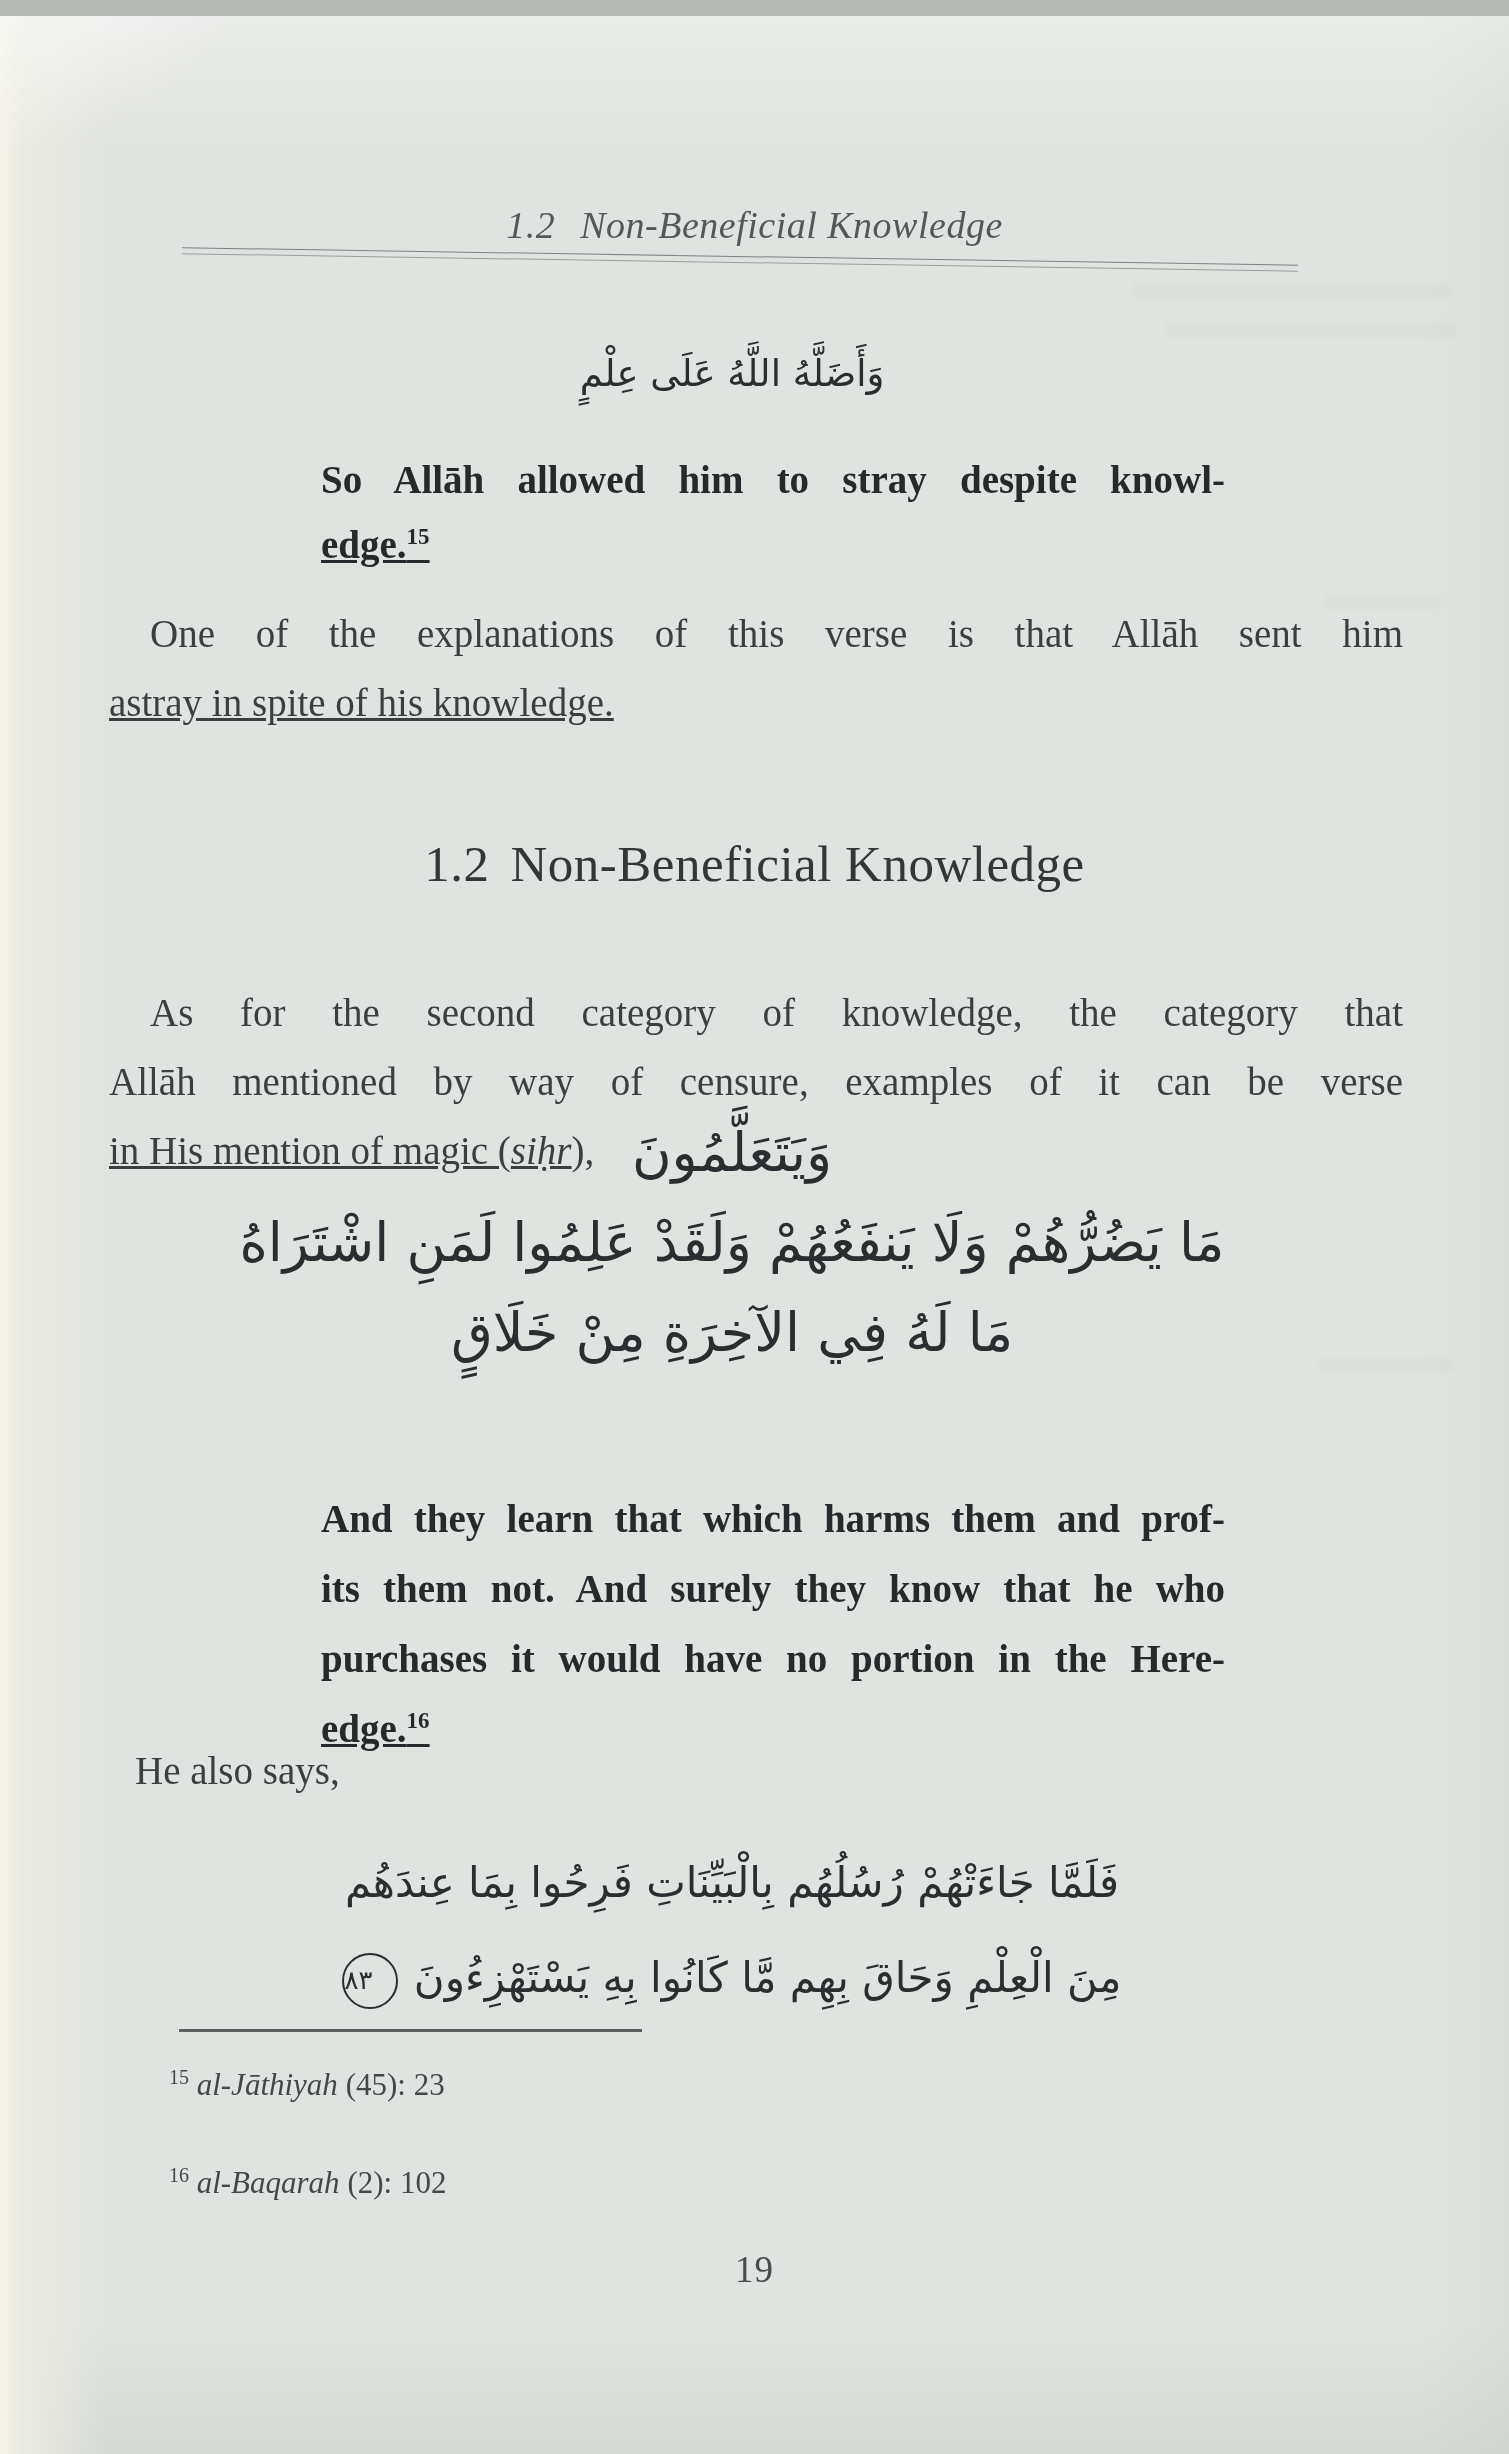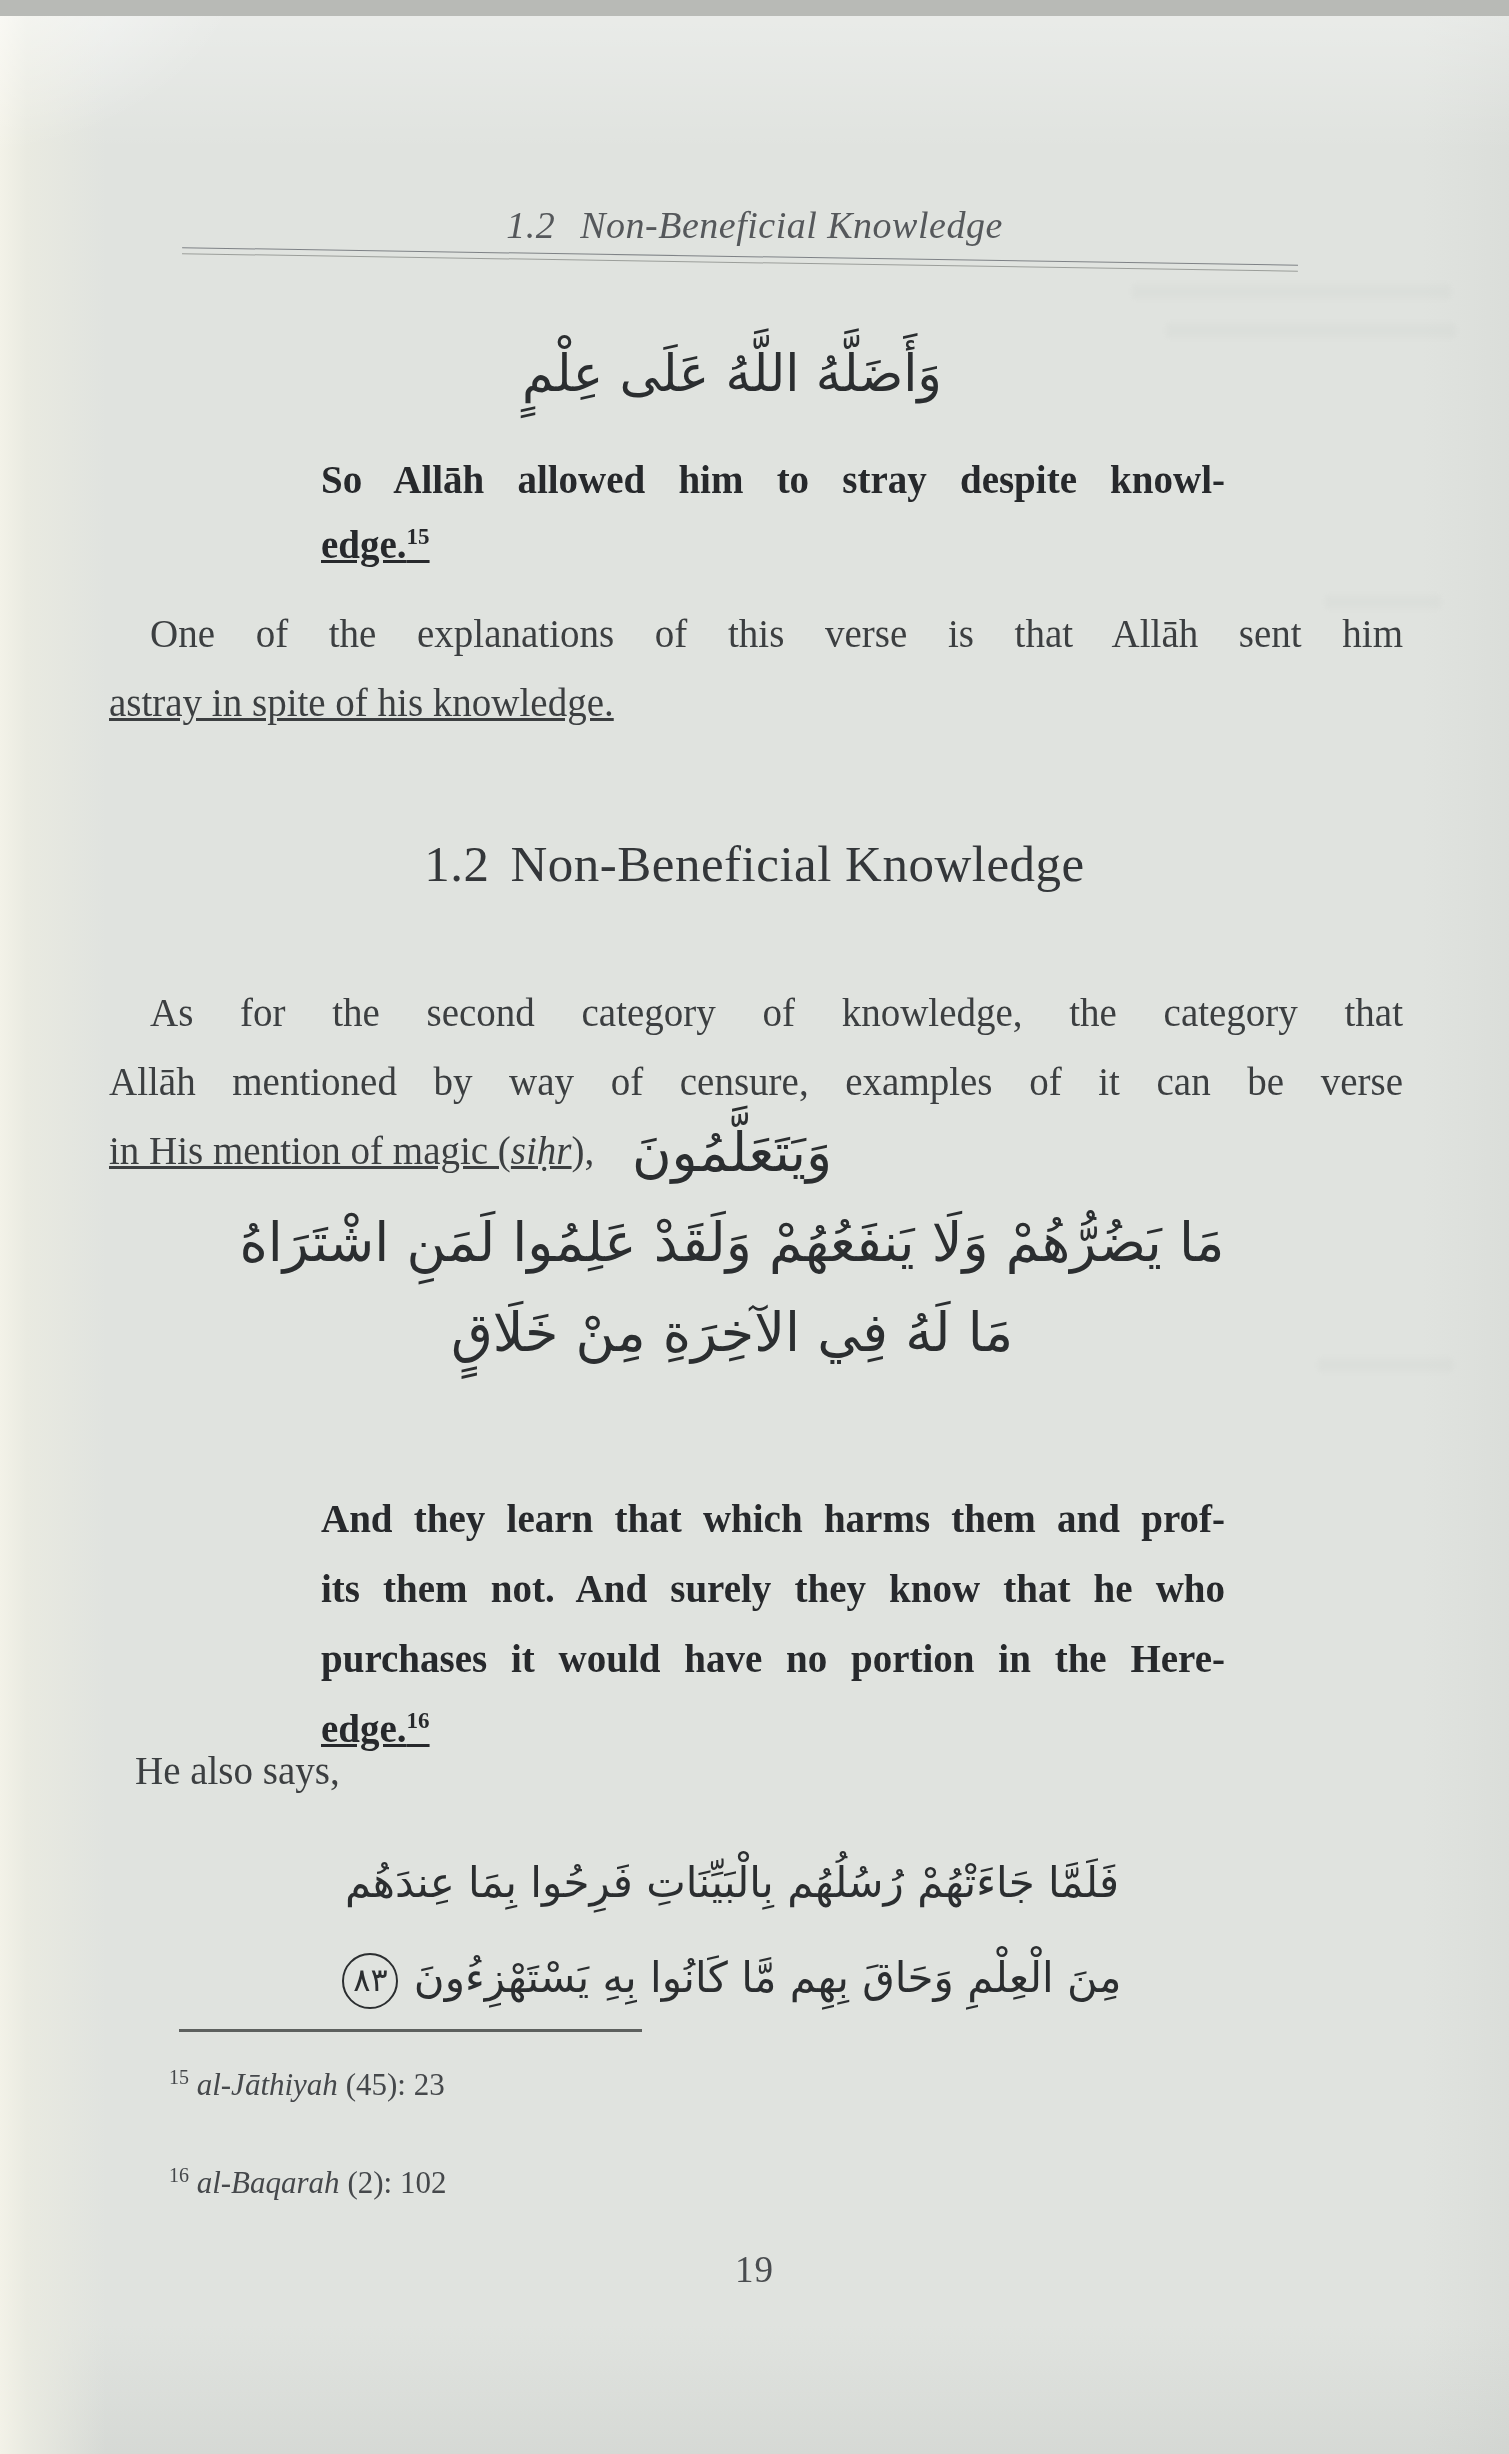--- a/index.html
+++ b/index.html
@@ -38,28 +38,28 @@
     transform-origin:center;
   }
 
   
   .arabic {
     direction:rtl;
     font-family:"DejaVu Sans",sans-serif;
     color:#2b2e30;
     text-align:center;
   }
-  .arabic-1 { top:305px; left:109px; width:1246px; font-size:51px; line-height:106px; }
+  .arabic-1 { top:305px; left:109px; width:1246px; font-size:37px; line-height:106px; }
   .arabic-2 { top:1092px; left:109px; width:1246px; font-size:54px; line-height:90px; }
   .arabic-3 { top:1819px; left:109px; width:1246px; font-size:42px; line-height:95px; }
   .ayah-mark {
     display:inline-block;
     width:52px; height:52px;
     border:2.9px solid #2b2e30; border-radius:50%;
-    line-height:50px; font-size:32px; text-align:center;
+    line-height:50px; font-size:26px; text-align:left;
     vertical-align:middle;
     margin-right:15.4px;
   }
 
   
   .quote {
     left:321px; width:904px;
     font-weight:bold;
     font-size:39px;
     color:#27292c;

